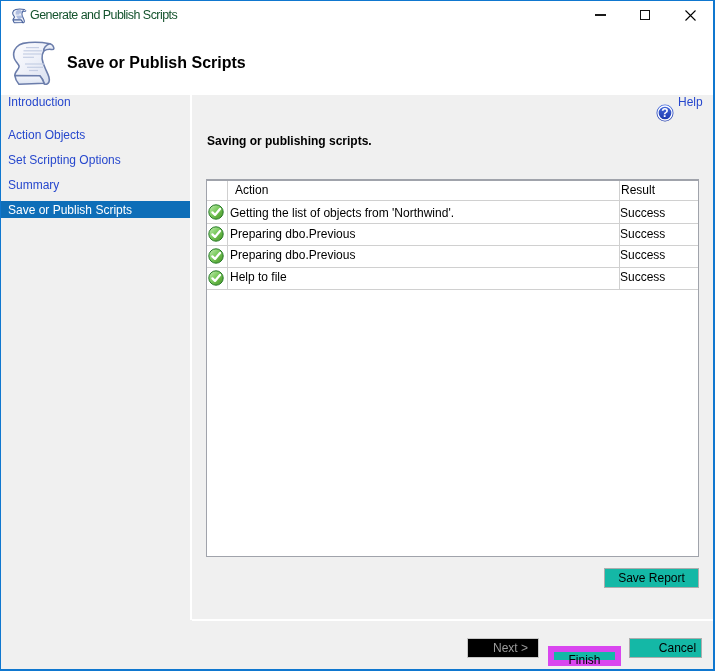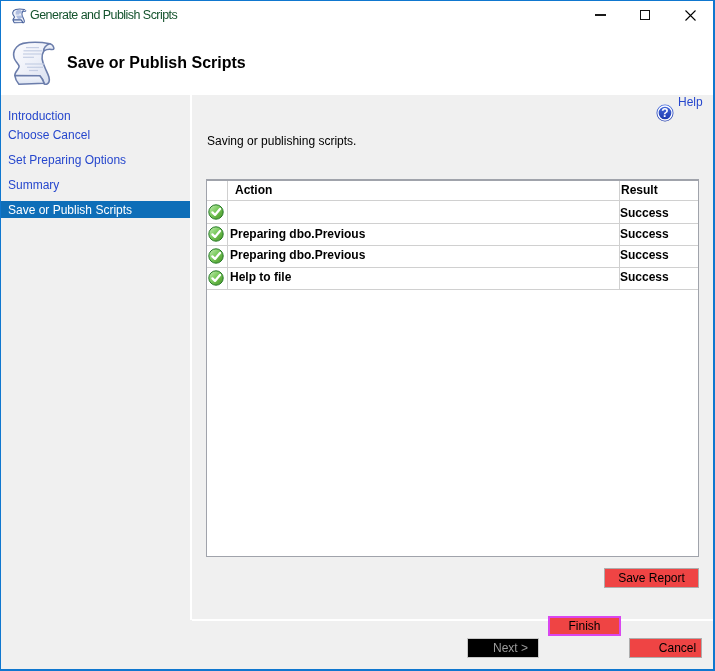--- a/index.html
+++ b/index.html
@@ -18,34 +18,34 @@
 #titleicon { left:10px; top:7px; }
 #bannericon { left:9px; top:38px; }
 #bannertitle { left:66px; top:53px; font-size:16px; font-weight:bold; }
 #divider { left:189px; top:94px; width:2px; height:525px; background:#fff; }
 #hsep { left:191px; top:618px; width:521px; height:2px; background:#fff; }
 .nav { left:7px; font-size:12px; color:#2647cd; }
 #navsel { left:0px; top:200px; width:189px; height:17px; background:#0e6eb8; }
 #navseltext { left:7px; top:202px; color:#fff; font-size:12px; }
 #helpicon { left:655px; top:102.5px; }
 #helptext { left:677px; top:94px; color:#2647cd; font-size:12px; }
-#caption { left:206px; top:133px; font-weight:normal; font-size:12px; }
+#caption { left:206px; top:133px; font-weight:bold; font-size:12px; }
 #grid { left:205px; top:178px; width:493px; height:378px; background:#fff; border:1px solid #a0a3ab; border-top:2px solid #a0a3ab; }
 #grid .vline { position:absolute; top:0; width:1px; background:#d0d0d0; }
 #grid .hline { position:absolute; left:0; width:100%; height:1px; background:#d0d0d0; }
-#grid .txt { position:absolute; white-space:nowrap;font-weight:bold; }
+#grid .txt { position:absolute; white-space:nowrap; }
 .gicon { position:absolute; left:1px; }
 .btn {
-  position:absolute; height:20px; background:#ef4444; border:1px solid #adadad;
+  position:absolute; height:20px; background:#14b8a6; border:1px solid #adadad;
   font-size:12px; text-align:center; line-height:18px;
 }
 #savereport { left:603px; top:567px; width:95px; }
 #prev { left:385px; top:674px; width:54px; }
 #next { left:466px; top:637px; width:72px; background:#000000; border-color:#c7c7c7; color:#9b9b9b;padding-left:15px; }
-#finish { left:547px; top:615px; width:73px; border:2px solid #d946ef; line-height:16px; }
+#finish { left:547px; top:645px; width:73px; border:6px solid #d946ef; line-height:16px; }
 #cancel { left:628px; top:637px; width:73px;padding-left:24px; }
 </style>
 </head>
 <body>
 <div id="win">
   <div id="banner" class="abs"></div>
 
   <div id="titleicon" class="abs">
     <svg width="16" height="17" viewBox="0 0 46 52">
       <g>
@@ -115,23 +115,23 @@
           <path d="M15,25 L34.5,25"></path>
           <path d="M17,28.3 L33,28.3"></path>
           <path d="M19,31.5 L28,31.5"></path>
         </g>
       </g>
     </svg>
   </div>
   <div id="bannertitle" class="abs">Save or Publish Scripts</div>
 
   <div id="divider" class="abs"></div>
-  <div class="abs nav" style="top:108px">Introduction</div>
-  <div class="abs nav" style="top:127px">Choose Cancel</div>
-  <div class="abs nav" style="top:152px">Set Preparing Options</div>
+  <div class="abs nav" style="top:94px">Introduction</div>
+  <div class="abs nav" style="top:127px">Action Objects</div>
+  <div class="abs nav" style="top:152px">Set Scripting Options</div>
   <div class="abs nav" style="top:177px">Summary</div>
   <div id="navsel" class="abs"></div>
   <div id="navseltext" class="abs">Save or Publish Scripts</div>
 
   <svg id="helpicon" class="abs" width="18" height="18" viewBox="0 0 18 18">
     <defs>
       <linearGradient id="hg" x1="0" y1="0" x2="0" y2="1">
         <stop offset="0" stop-color="#4a6fe0"></stop>
         <stop offset="1" stop-color="#1733a8"></stop>
       </linearGradient>
@@ -164,20 +164,21 @@
     <div class="hline" style="top:107.5px"></div>
     <div class="txt" style="left:28px;top:2px">Action</div>
     <div class="txt" style="left:414px;top:2px">Result</div>
 
     <svg class="gicon" style="top:22.5px" width="16" height="16" viewBox="0 0 16 16">
         <g id="chk">
           <circle cx="8" cy="8" r="7.2" fill="url(#gg)" stroke="#267a26" stroke-width="1"></circle>
           <path d="M4.4,8.4 L7,10.9 L12,4.9" stroke="#fff" stroke-width="2.3" fill="none" stroke-linecap="round" stroke-linejoin="round"></path>
         </g>
       </svg>
+    <div class="txt" style="left:23px;top:24.5px">Getting the list of objects from 'Northwind'.</div>
     <div class="txt" style="left:413px;top:24.5px">Success</div>
 
     <svg class="gicon" style="top:44.5px" width="16" height="16" viewBox="0 0 16 16">
         <use href="#chk"></use>
       </svg>
     <div class="txt" style="left:23px;top:46px">Preparing dbo.Previous</div>
     <div class="txt" style="left:413px;top:46px">Success</div>
 
     <svg class="gicon" style="top:67px" width="16" height="16" viewBox="0 0 16 16">
         <use href="#chk"></use>

